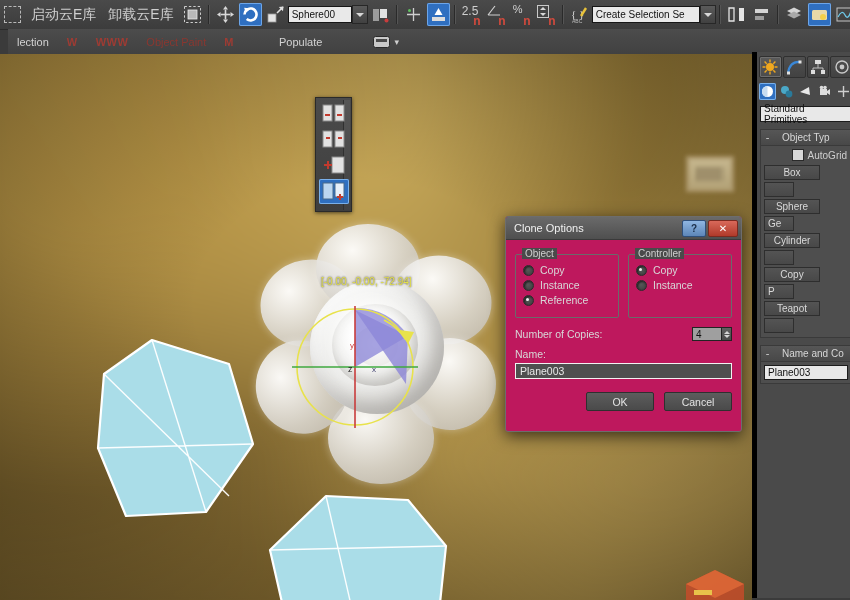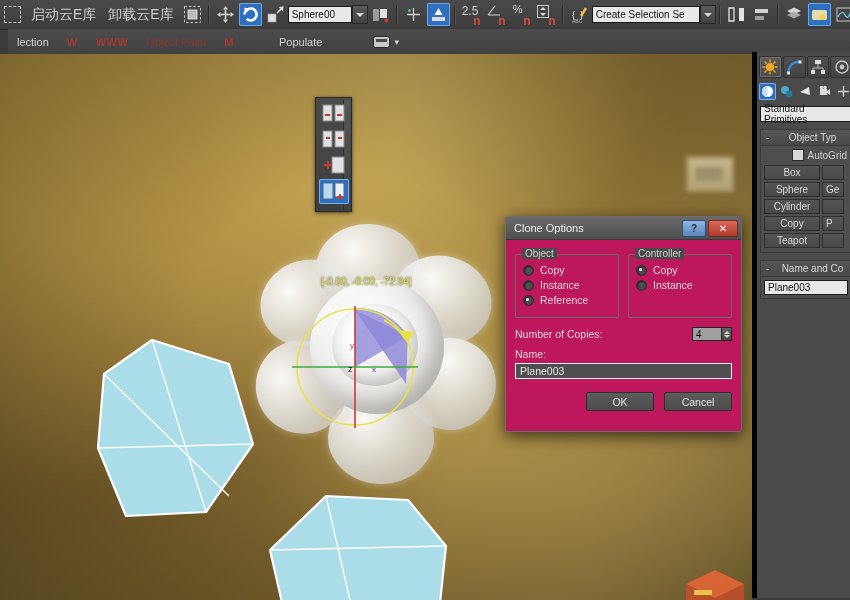--- a/index.html
+++ b/index.html
@@ -143,31 +143,31 @@
     margin:6px 3px 0 3px;height:16px;background:#e8e8e8;border:1px solid #1c1c1c;
     color:#111;font-size:10px;display:flex;align-items:center;padding:0 3px;box-sizing:border-box;
   }
   .rollout{margin:7px 3px 0 3px;border:1px solid #3a3a3a;background:#4e4e4e;}
   .rollout-hdr{
     height:15px;background:linear-gradient(#565656,#484848);
     color:#d7d7d7;font-size:10px;display:flex;align-items:center;
     border-bottom:1px solid #3a3a3a;
   }
   .roll-minus{width:13px;text-align:center;color:#cfcfcf;font-size:11px;line-height:13px;}
-  .roll-title{flex:1;text-align:center;white-space:nowrap;}
+  .roll-title{flex:1;text-align:left;white-space:nowrap;margin-left:8px;}
   .autogrid-row{display:flex;align-items:center;justify-content:flex-end;padding:3px 2px;gap:4px;}
   .chk{width:10px;height:10px;background:#d8d8d8;border:1px solid #2a2a2a;}
   .autogrid-lbl{color:#cfcfcf;font-size:10px;padding-right:2px;}
   .obj-grid{display:flex;flex-wrap:wrap;padding:0 2px 3px 2px;}
   .obj-btn{
     width:56px;height:15px;margin:1px;border:1px solid #2e2e2e;
     background:linear-gradient(#545454,#484848);color:#d9d9d9;font-size:10px;
     display:flex;align-items:center;justify-content:center;box-sizing:border-box;
   }
-  .obj-btn.half{width:22px;overflow:hidden;justify-content:flex-start;padding-left:3px;}
+  .obj-btn.half{width:30px;overflow:hidden;justify-content:flex-start;padding-left:3px;}
   .namecolor-field{
     margin:3px;height:15px;background:#e8e8e8;border:1px solid #1c1c1c;color:#111;
     font-size:10px;display:flex;align-items:center;padding:0 3px;box-sizing:border-box;
   }
 
   
   .dialog{
     position:absolute;left:505px;top:216px;width:235px;height:214px;
     background:#be185d;border:1px solid #6d6d6d;
     box-shadow:0 4px 16px rgba(0,0,0,.65);

